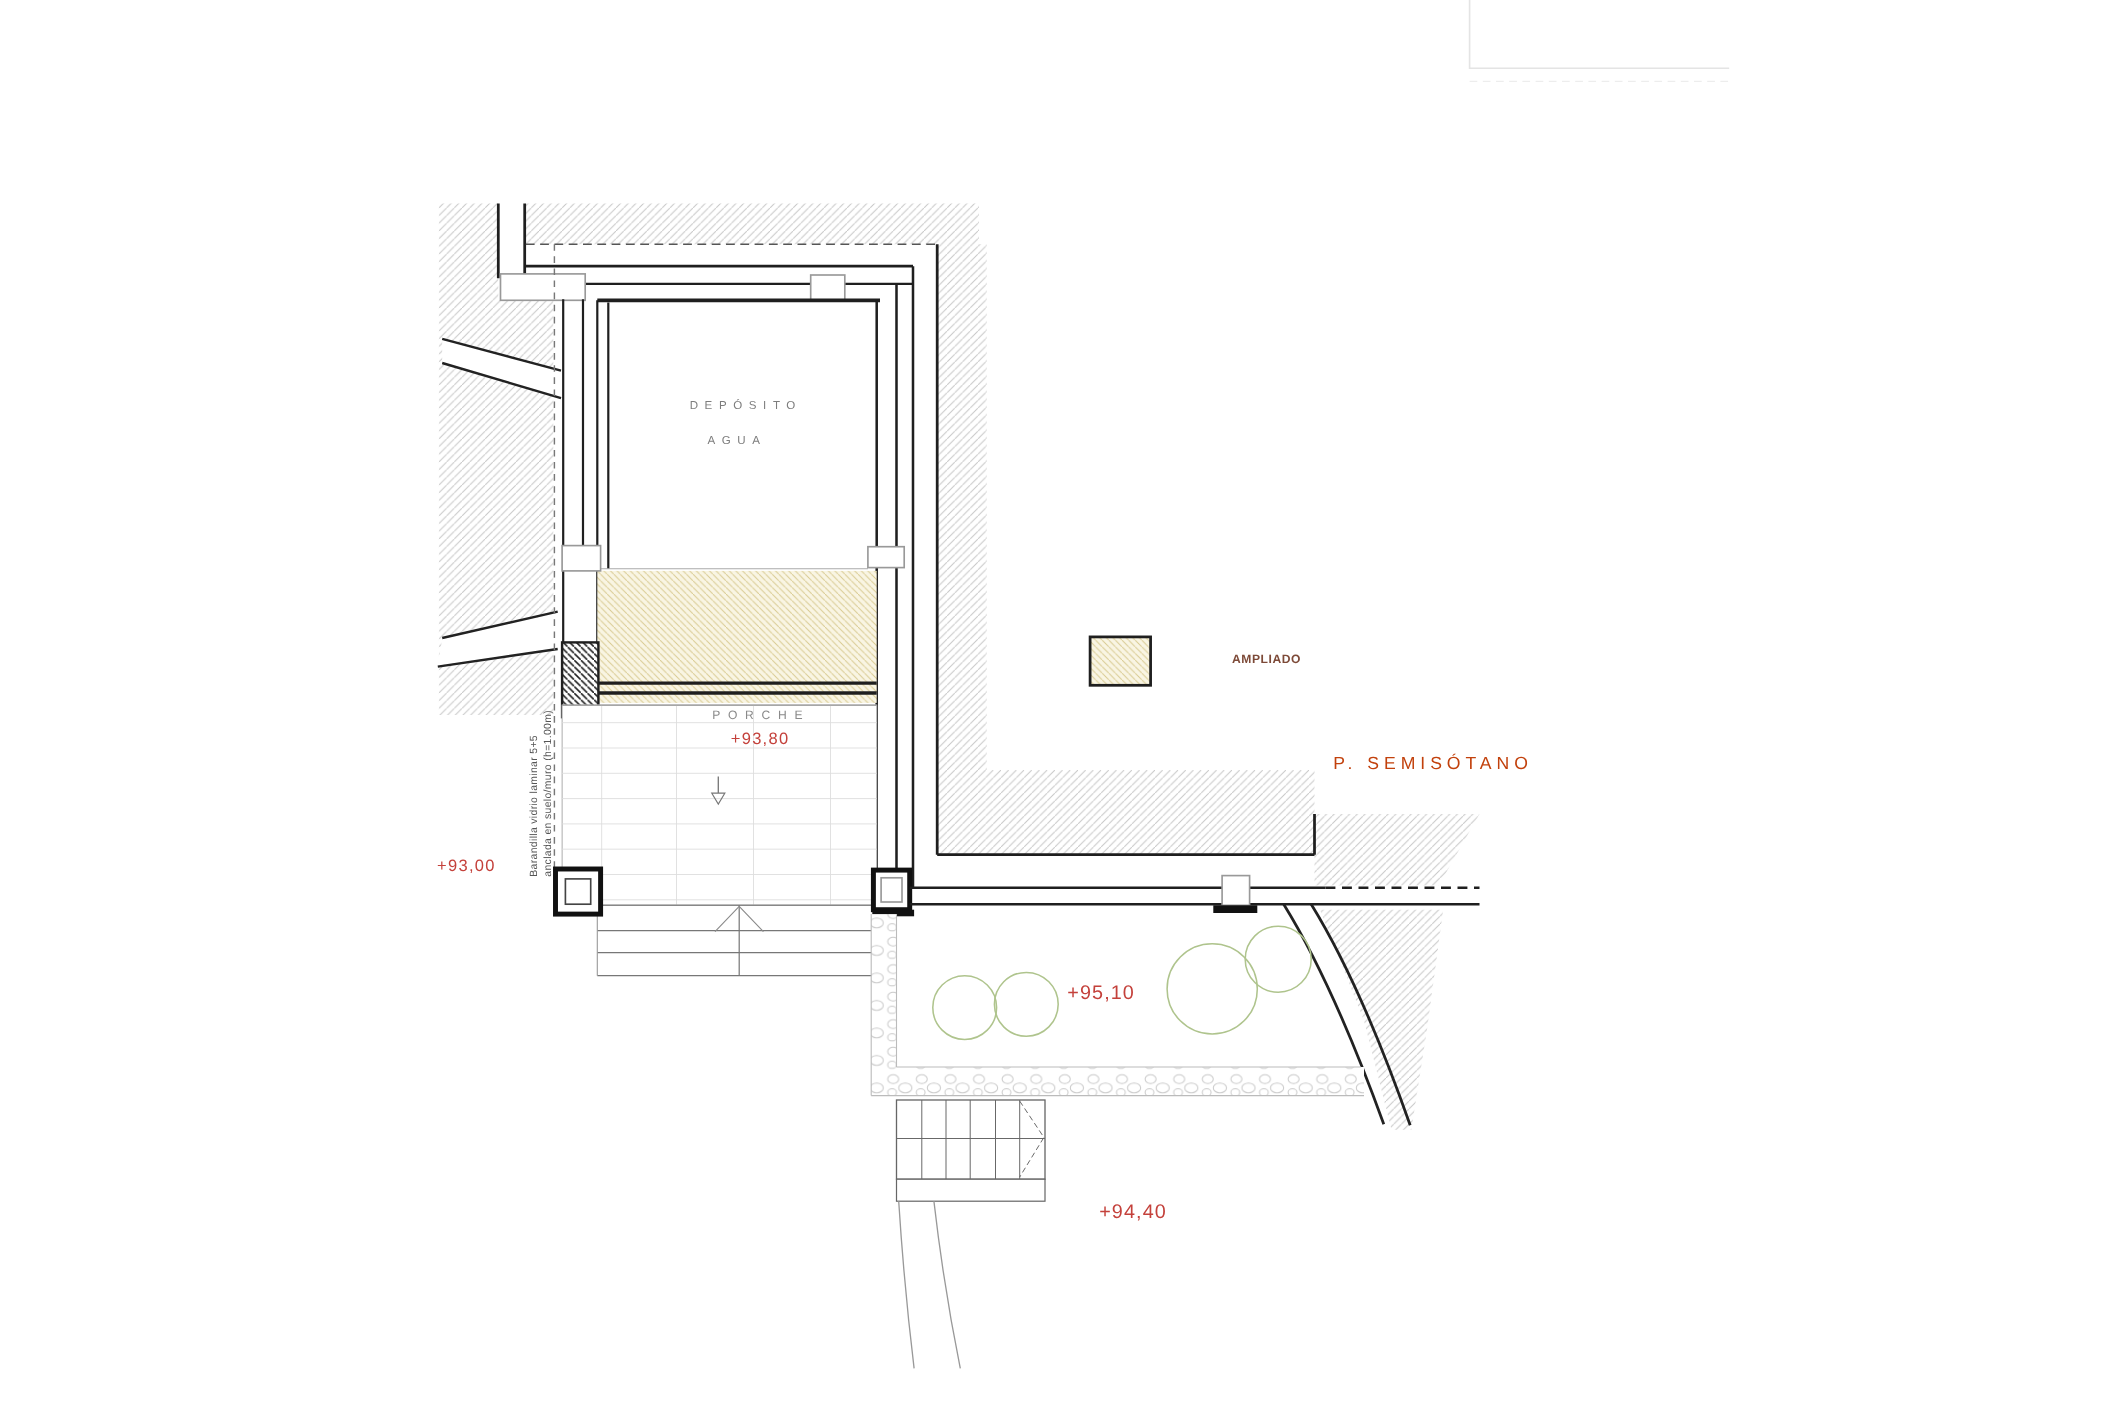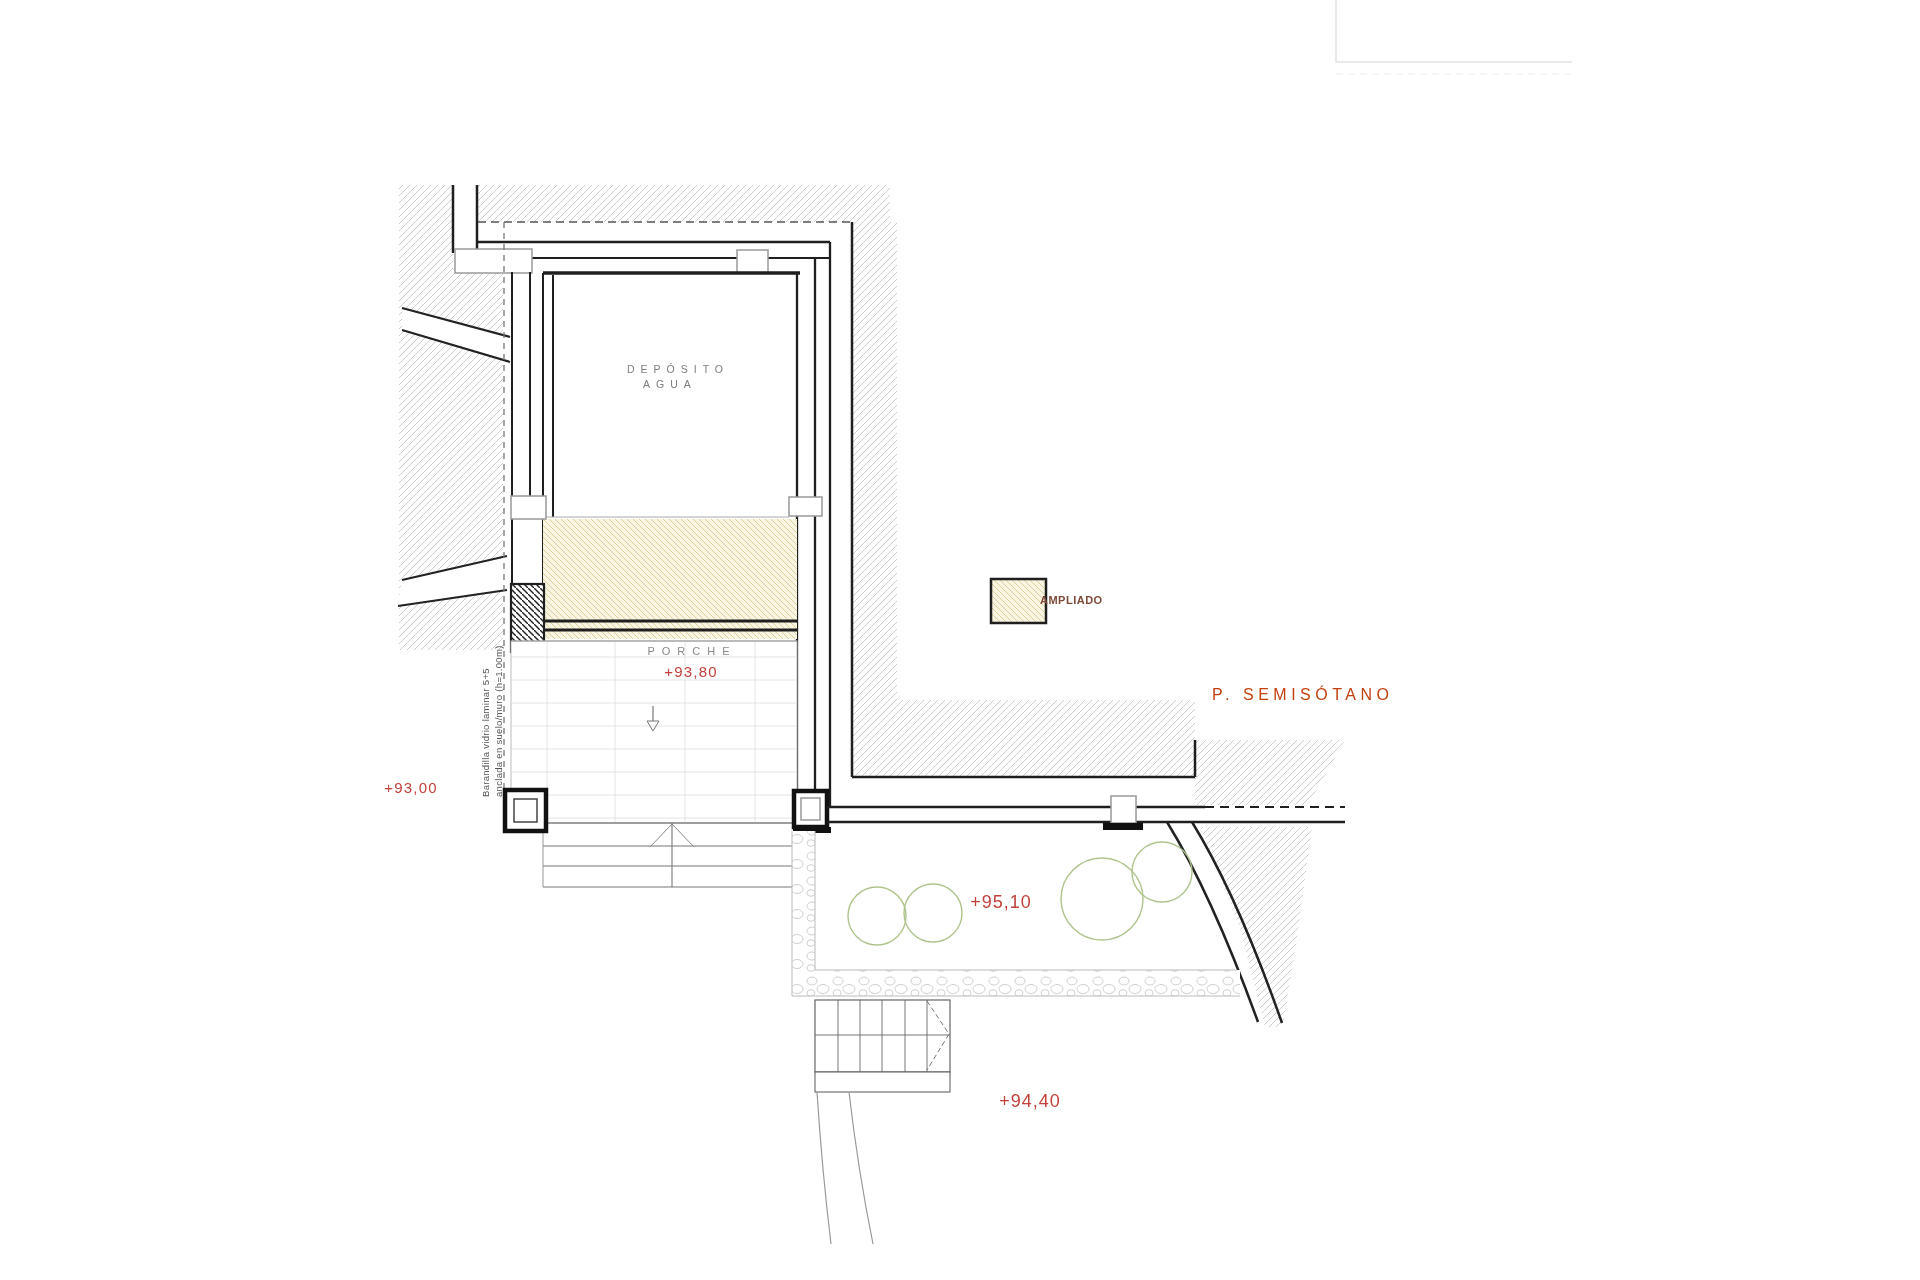--- a/index.html
+++ b/index.html
@@ -158,30 +158,30 @@
   <rect x="991" y="579" width="55" height="44" fill="url(#hy)" stroke="#1f1f1f" stroke-width="2.5"></rect>
 
   <g>
     <circle cx="1772" cy="1178" r="57" fill="none" stroke="#c4c4c4" stroke-width="1.3"></circle>
     <line x1="1772" y1="1178" x2="1817" y2="1139" stroke="#666666" stroke-width="5"></line>
     <rect x="1768" y="1173" width="9" height="9" fill="#666666" transform="rotate(-40 1772 1178)"></rect>
   </g>
 </svg>
 
   <div class="lbl cadgray center" style="left:678px;top:364px;">DEPÓSITO</div>
-  <div class="lbl cadgray center" style="left:670px;top:379px;">AGUA</div>
+  <div class="lbl cadgray center" style="left:670px;top:396px;">AGUA</div>
 
   <div class="lbl porch center" style="left:692px;top:645px;">PORCHE</div>
   <div class="lbl red center" style="left:691px;top:664px;">+93,80</div>
 
-  <div class="lbl red center" style="left:411px;top:780px;text-align:right;">+93,00</div>
+  <div class="lbl red center" style="left:424px;top:780px;text-align:right;">+93,00</div>
   <div class="lbl red-sm center" style="left:1001px;top:893px;">+95,10</div>
   <div class="lbl red-sm center" style="left:1030px;top:1092px;">+94,40</div>
 
-  <div class="lbl legendlbl" style="left:1040px;top:594px;">AMPLIADO</div>
+  <div class="lbl legendlbl" style="left:1120px;top:594px;">AMPLIADO</div>
 
   <div class="lbl title" style="left:1212px;top:686px;">P.  SEMISÓTANO</div>
 
   <div class="lbl note" style="left:479px;top:797px;">
     <div>Barandilla vidrio laminar 5+5</div>
     <div>anclada en suelo/muro (h=1.00m)</div>
   </div>
 
   <div class="lbl north" style="left:1827px;top:1106px;">N</div>
 </div>

